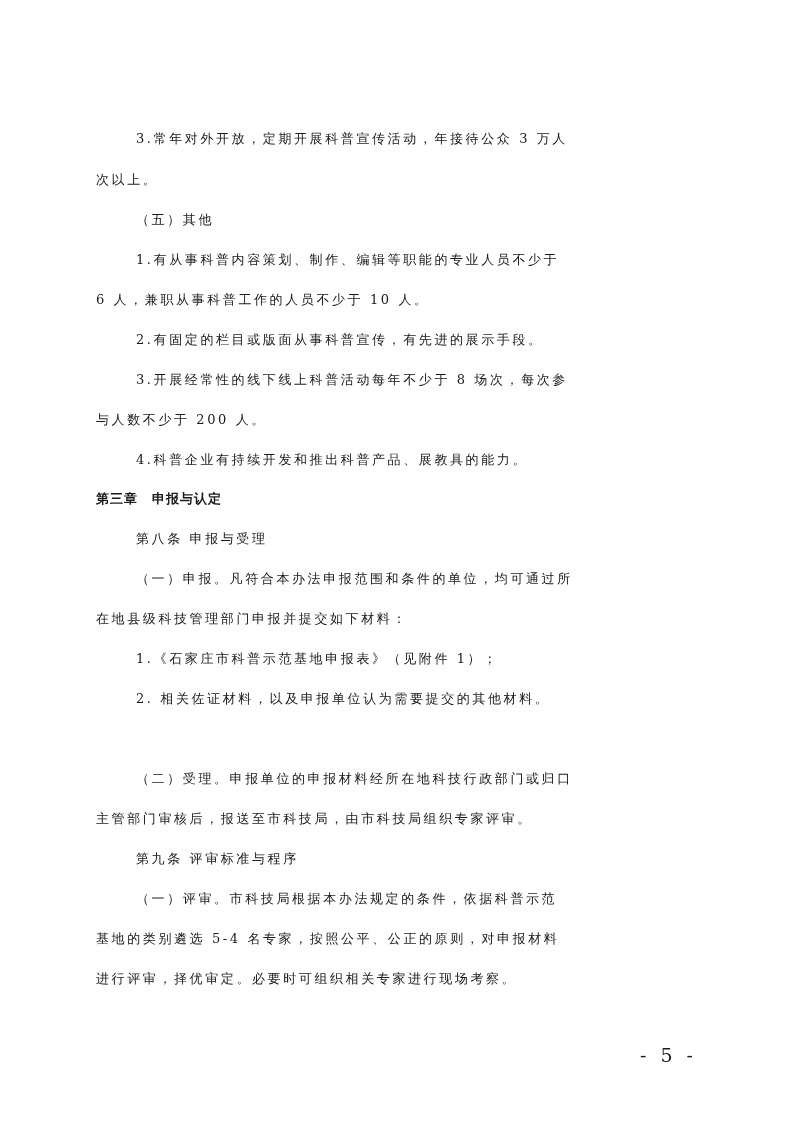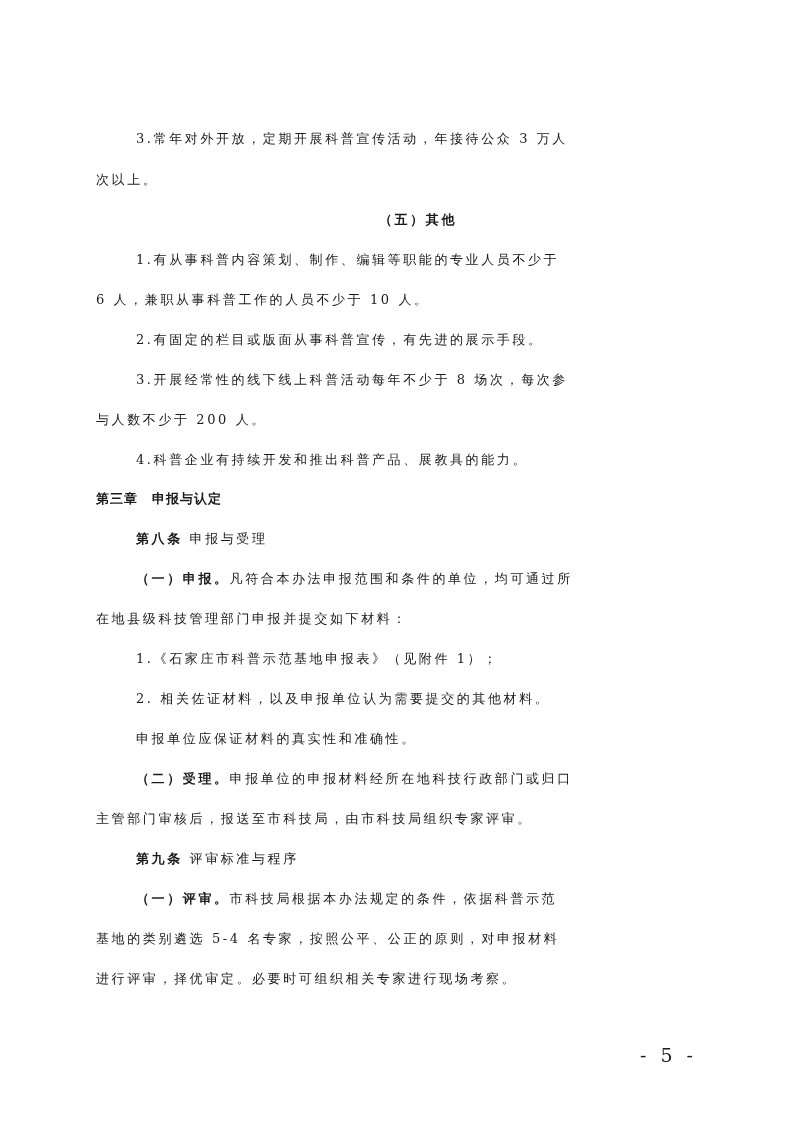--- a/index.html
+++ b/index.html
@@ -2,23 +2,23 @@
 <html><head>
 <meta charset="utf-8">
 <style>
   html, body { margin: 0; padding: 0; background: #ffffff; }
   body { width: 793px; height: 1122px; position: relative; overflow: hidden;
          font-family: "DejaVu Serif", "Liberation Serif", serif; color: #1a1a1a; }
   .page { position: absolute; left: 0; top: 0; width: 793px; height: 1122px; background: #fff; }
   .line { position: absolute; left: 96px; width: 604px; font-size: 13px; line-height: 24px;
           white-space: nowrap; letter-spacing: 2.6px; }
   .indent { left: 136px; width: 564px; }
-  .bold { font-weight: bold; text-align: center; }
+  .bold { font-weight: normal; }
   .center { left: 96px; width: 604px; text-align: left; font-weight: bold; letter-spacing: 1px; }
-  .kw { font-weight: bold; margin-top: 24px; }
+  .kw { font-weight: normal; margin-top: 24px; }
   .pagenum { position: absolute; left: 640px; top: 1044px; font-size: 19px; letter-spacing: 4px; }
 </style>
 </head>
 <body>
 
 <div class="page">
 
   <div class="line indent" style="top:127px">3.常年对外开放，定期开展科普宣传活动，年接待公众 3 万人</div>
   <div class="line" style="top:168px">次以上。</div>
   <div class="line indent bold" style="top:208px">（五）其他</div>
@@ -33,21 +33,20 @@
 
   <div class="line indent" style="top:527px">
     <span class="kw">第八条</span>
     <span>申报与受理</span>
   </div>
 
   <div class="line indent" style="top:567px"><span class="kw">（一）申报。</span><span>凡符合本办法申报范围和条件的单位，均可通过所</span></div>
   <div class="line" style="top:607px">在地县级科技管理部门申报并提交如下材料：</div>
   <div class="line indent" style="top:647px">1.《石家庄市科普示范基地申报表》（见附件 1）；</div>
   <div class="line indent" style="top:687px">2. 相关佐证材料，以及申报单位认为需要提交的其他材料。</div>
-  <div class="line indent" style="top:727px">申报单位应保证材料的真实性和准确性。</div>
 
   <div class="line indent" style="top:767px"><span class="kw">（二）受理。</span><span>申报单位的申报材料经所在地科技行政部门或归口</span></div>
   <div class="line" style="top:807px">主管部门审核后，报送至市科技局，由市科技局组织专家评审。</div>
 
   <div class="line indent" style="top:847px">
     <span class="kw">第九条</span>
     <span>评审标准与程序</span>
   </div>
 
   <div class="line indent" style="top:887px"><span class="kw">（一）评审。</span><span>市科技局根据本办法规定的条件，依据科普示范</span></div>

